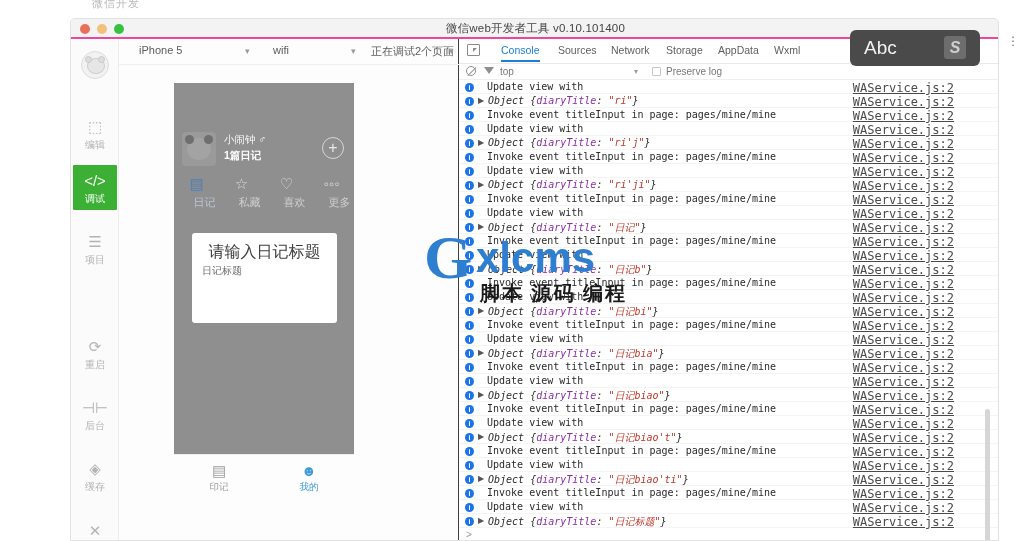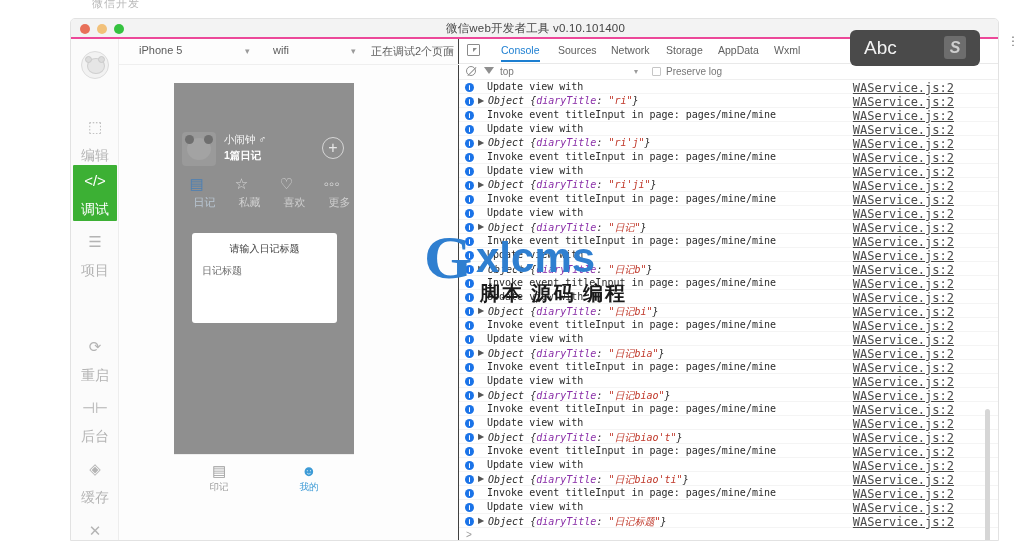--- a/index.html
+++ b/index.html
@@ -42,21 +42,21 @@
     background:#fbfbfb; border-right:1px solid #ededed;
   }
   .rail-avatar {
     position:absolute; left:10px; top:12px; width:28px; height:28px; border-radius:50%;
     background:#f2f2f2; border:1px solid #dcdcdc; overflow:hidden;
   }
   .rail-item {
     position:absolute; left:2px; width:44px; text-align:center; color:#b4b4b4; cursor:default;
   }
   .rail-item .ricon { display:block; height:20px; line-height:20px; font-size:15px; }
-  .rail-item .rlabel { display:block; font-size:14px; line-height:13px; margin-top:12px; }
+  .rail-item .rlabel { display:block; font-size:10px; line-height:13px; margin-top:1px; }
   .rail-item.active { background:#3cb034; color:#ffffff; padding:6px 0 5px; left:2px; width:44px; border-radius:1px; }
 
   
   .sim-pane { position:absolute; left:48px; top:20px; width:340px; height:503px; background:#fdfdfd; border-right:1px solid #404040; }
   .sim-toolbar { position:absolute; left:0; top:0; width:340px; height:26px; border-bottom:1px solid #efefef; }
   .sim-sel { position:absolute; top:5px; font-size:11px; color:#5c5c5c; white-space:nowrap; }
   .sim-caret { position:absolute; top:7px; font-size:9px; color:#9a9a9a; }
 
   .phone { position:absolute; left:55px; top:44px; width:180px; height:417px; background:#8f8f8f; }
   .phone-head {
@@ -84,21 +84,21 @@
   .cat .cicon { display:block; height:22px; line-height:22px; font-size:15px; color:#d8d8d8; }
   .cat .clabel { display:block; font-size:11px; color:#cfcfcf;padding-left:16px; }
   .cat.active .cicon { color:#4a7fb5; }
   .cat.active .clabel { color:#b9c6d3; }
 
   
   .modal {
     position:absolute; left:18px; top:150px; width:145px; height:90px;
     background:#fff; border-radius:3px;
   }
-  .modal-title { position:absolute; left:0; top:9px; width:145px; text-align:center; font-size:10px; color:#3d3d3d; }
+  .modal-title { position:absolute; left:0; top:9px; width:145px; text-align:center; font-size:16px; color:#3d3d3d; }
   .modal-input { position:absolute; left:10px; top:31px; font-size:10px; color:#6a6a6a; }
   .modal-btns { position:absolute; left:0; bottom:6px; width:145px; height:20px; }
   .modal-btn { position:absolute; top:2px; font-size:10px; }
   .modal-btn.ok { left:38px; color:#2aa028; }
   .modal-btn.cancel { right:26px; color:#3d3d3d; }
   .press-dot { position:absolute; left:45px; top:-11px; width:14px; height:14px; border-radius:50%; background:#a3a3a3; }
 
   .tabbar { position:absolute; left:0; bottom:0; width:180px; height:46px; background:#fdfdfd; border-top:1px solid #eeeeee; }
   .tabitem { position:absolute; top:6px; width:90px; text-align:center; }
   .tabitem .ticon { display:block; height:19px; line-height:19px; font-size:15px; color:#9b9b9b; }

